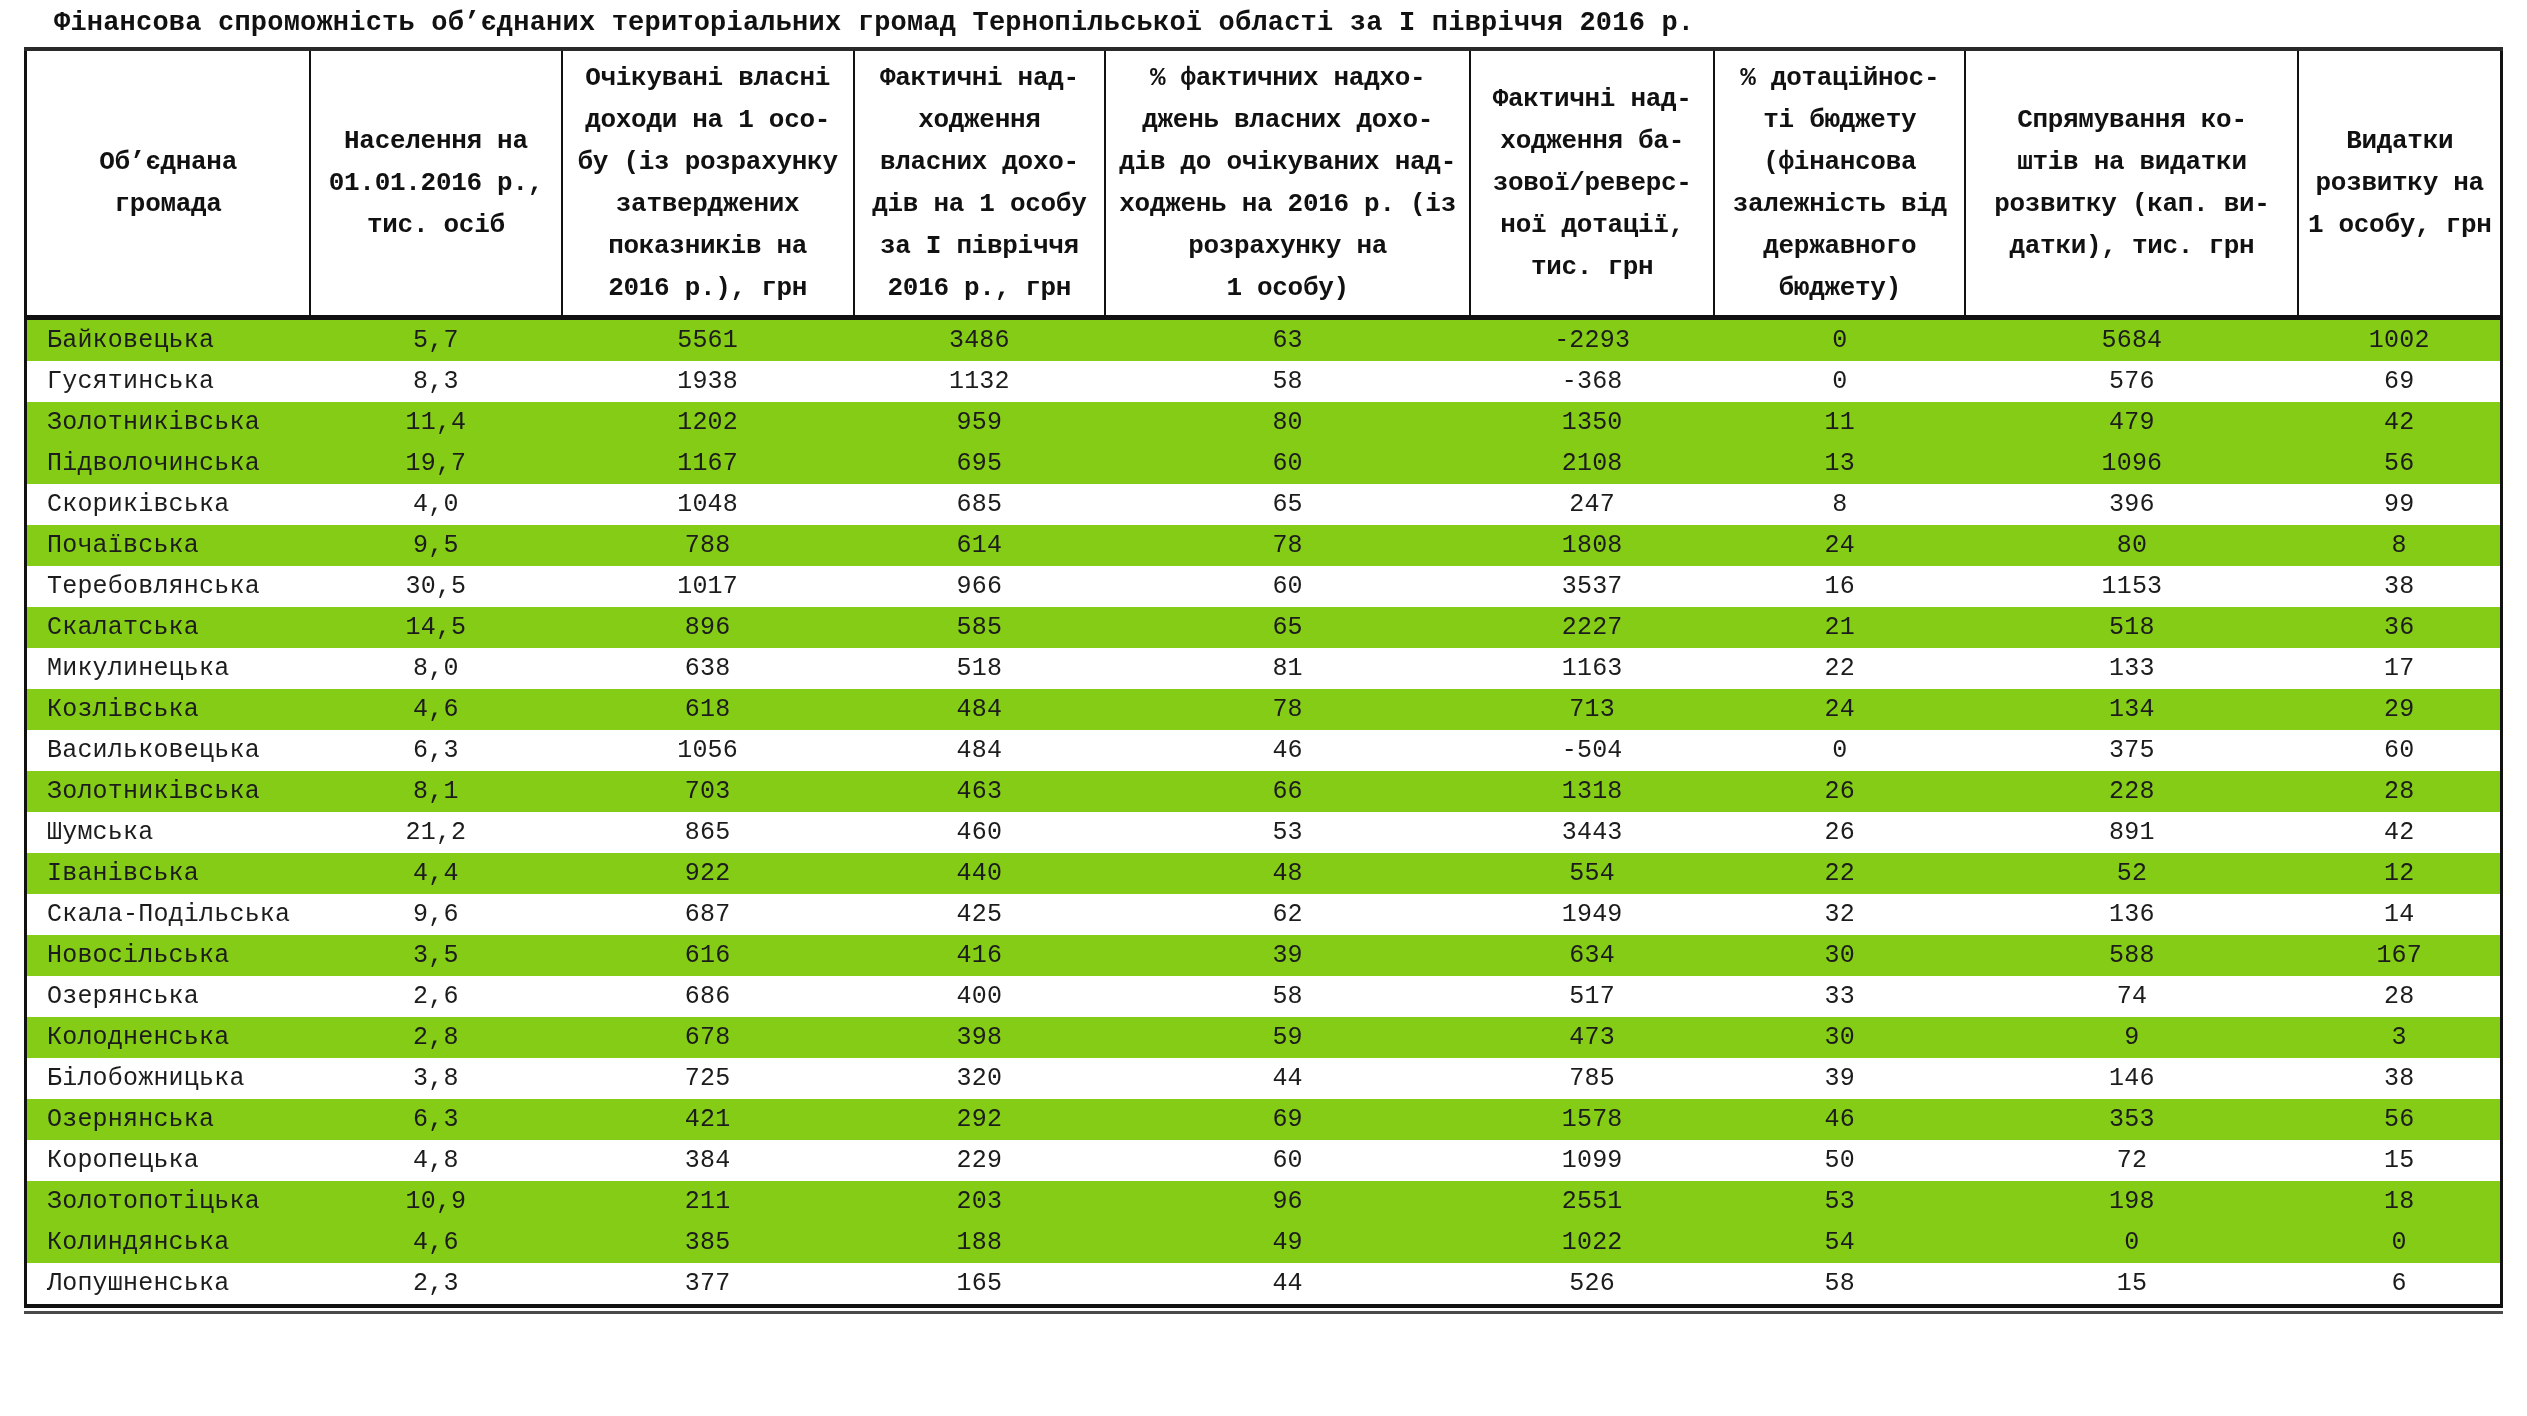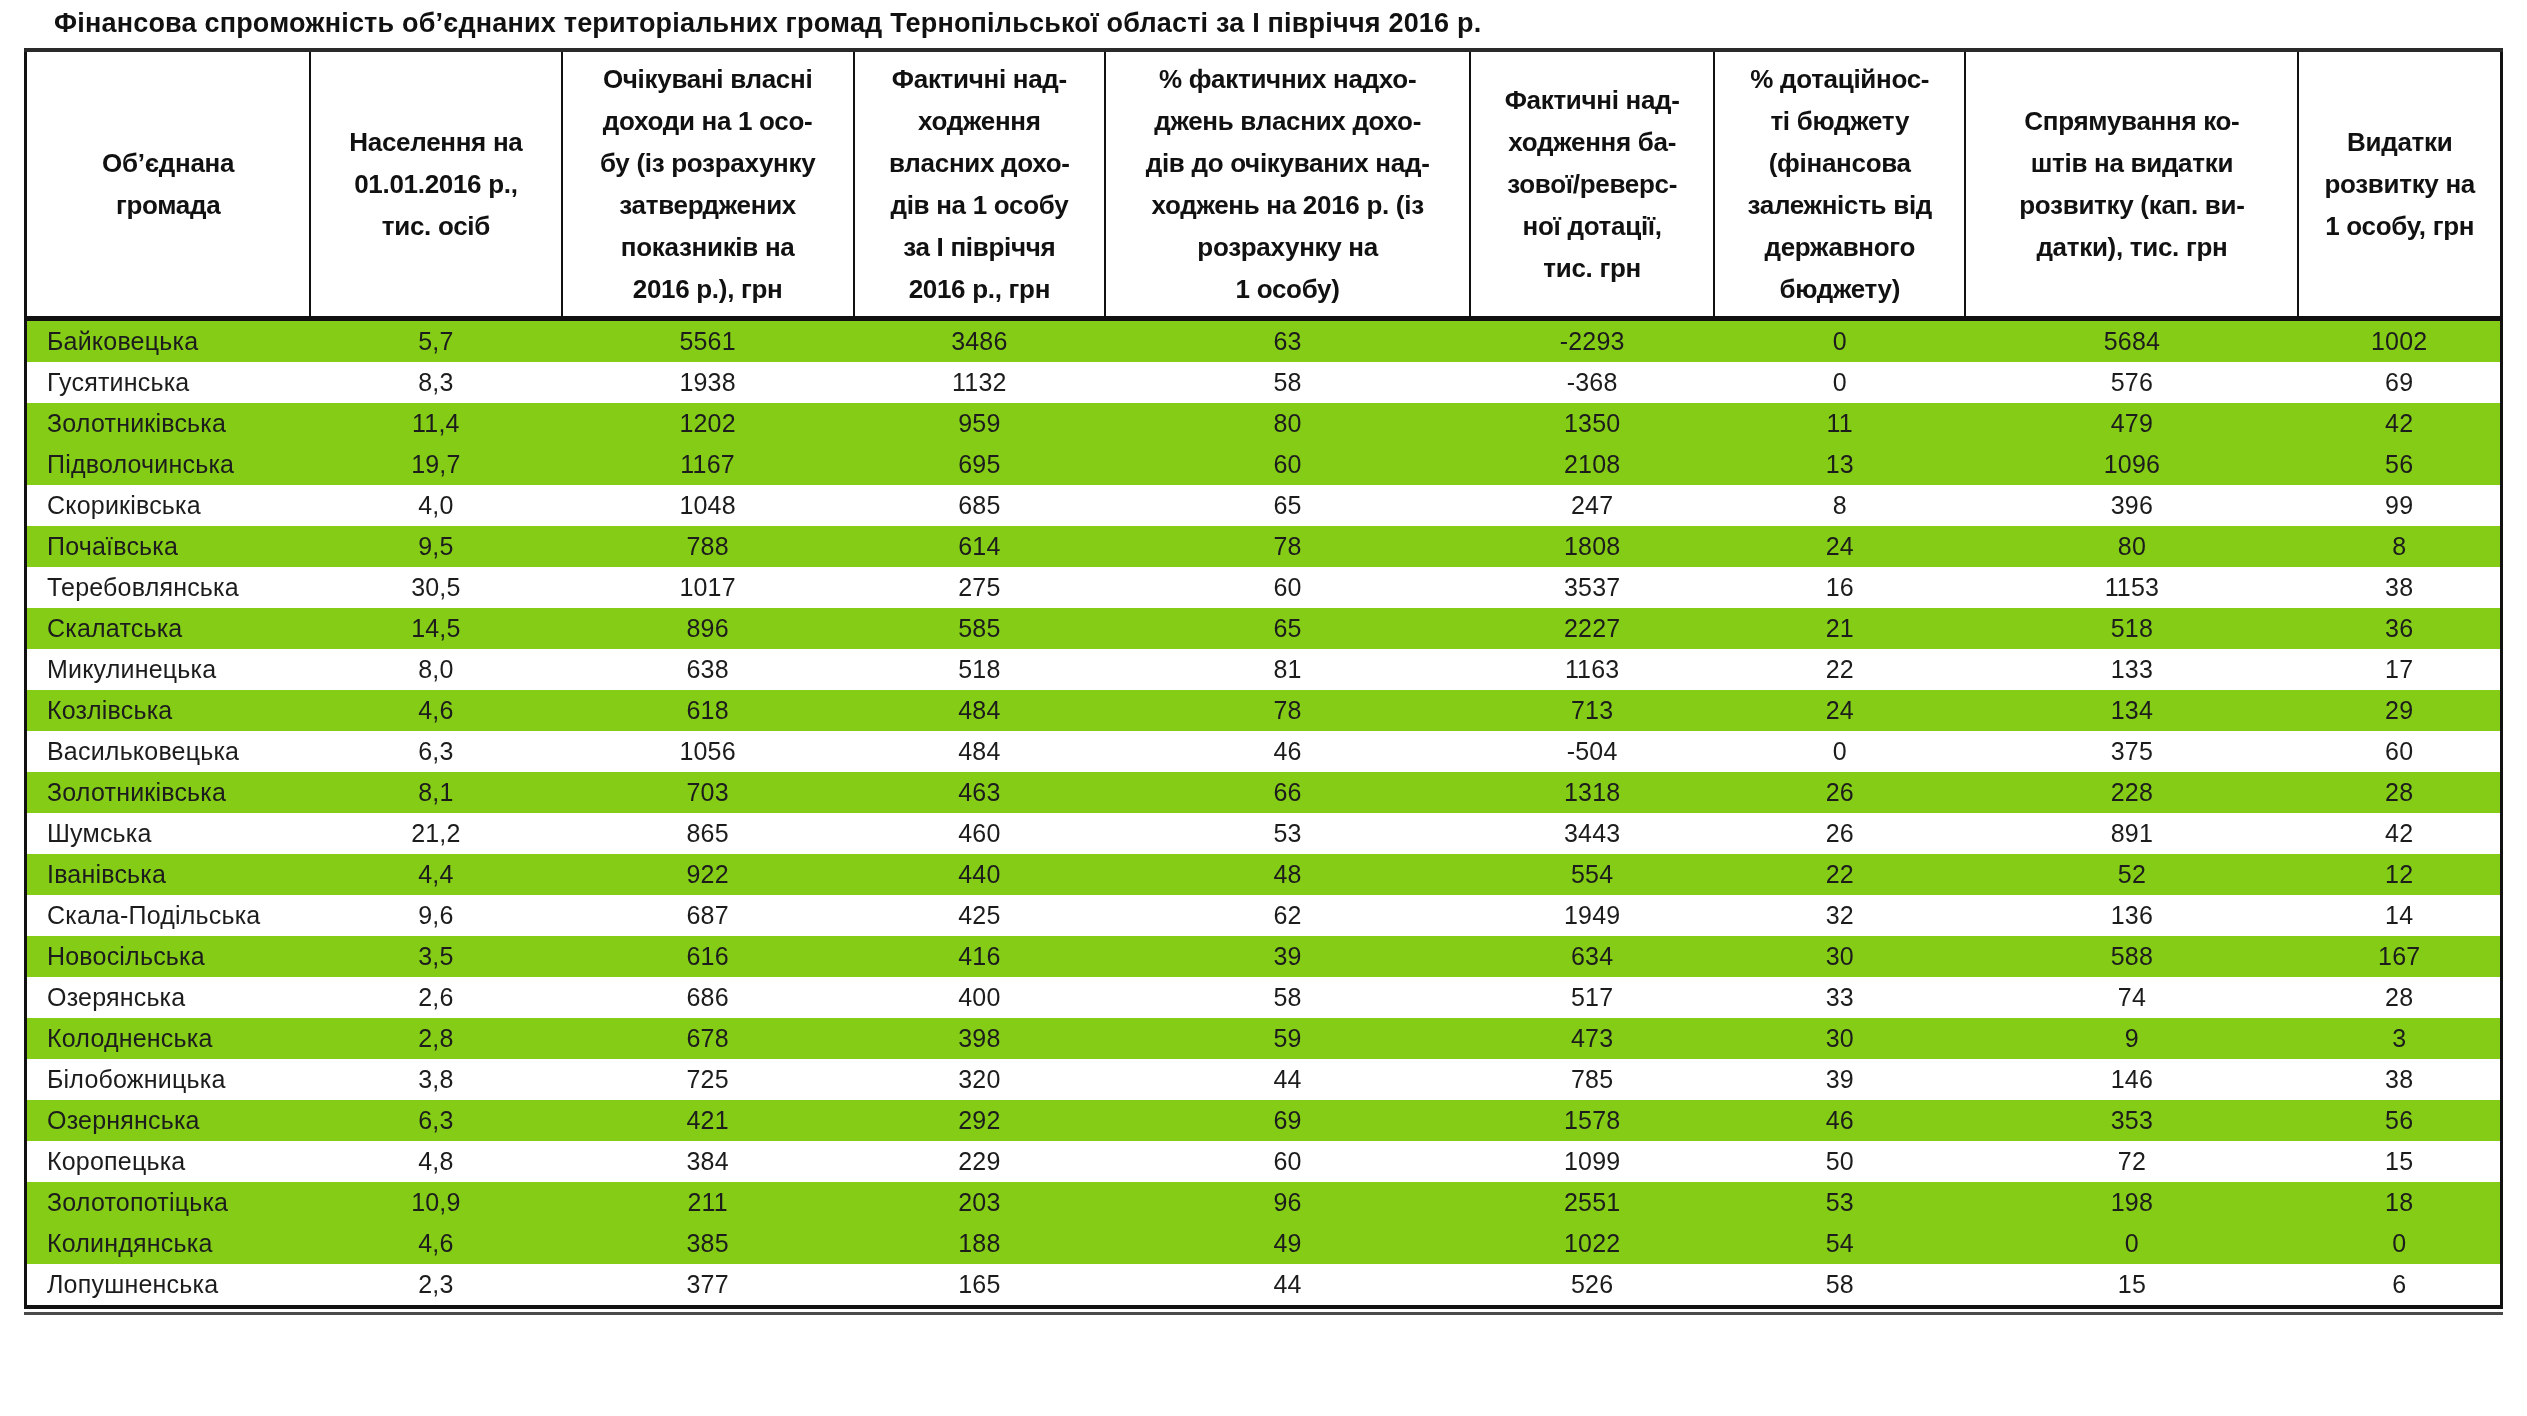--- a/index.html
+++ b/index.html
@@ -12,20 +12,21 @@
     font-family: "Liberation Sans", "DejaVu Sans", sans-serif;
     color: #111111;
     -webkit-font-smoothing: antialiased;
   }
   .page {
     width: 2527px;
     height: 1416px;
     box-sizing: border-box;
     padding: 6px 24px 0 24px;
     background: #ffffff;
+    font-family: Liberation Mono, monospace;
   }
   .title {
     font-size: 27px;
     font-weight: bold;
     color: #111111;
     padding: 2px 0 9px 30px;
     letter-spacing: 0.2px;
     white-space: nowrap;
   }
   table.fin-table {
@@ -207,21 +208,21 @@
           <td>78</td>
           <td>1808</td>
           <td>24</td>
           <td>80</td>
           <td>8</td>
         </tr>
         <tr>
           <td class="name-cell">Теребовлянська</td>
           <td>30,5</td>
           <td>1017</td>
-          <td>275</td>
+          <td>966</td>
           <td>60</td>
           <td>3537</td>
           <td>16</td>
           <td>1153</td>
           <td>38</td>
         </tr>
         <tr class="stripe">
           <td class="name-cell">Скалатська</td>
           <td>14,5</td>
           <td>896</td>

